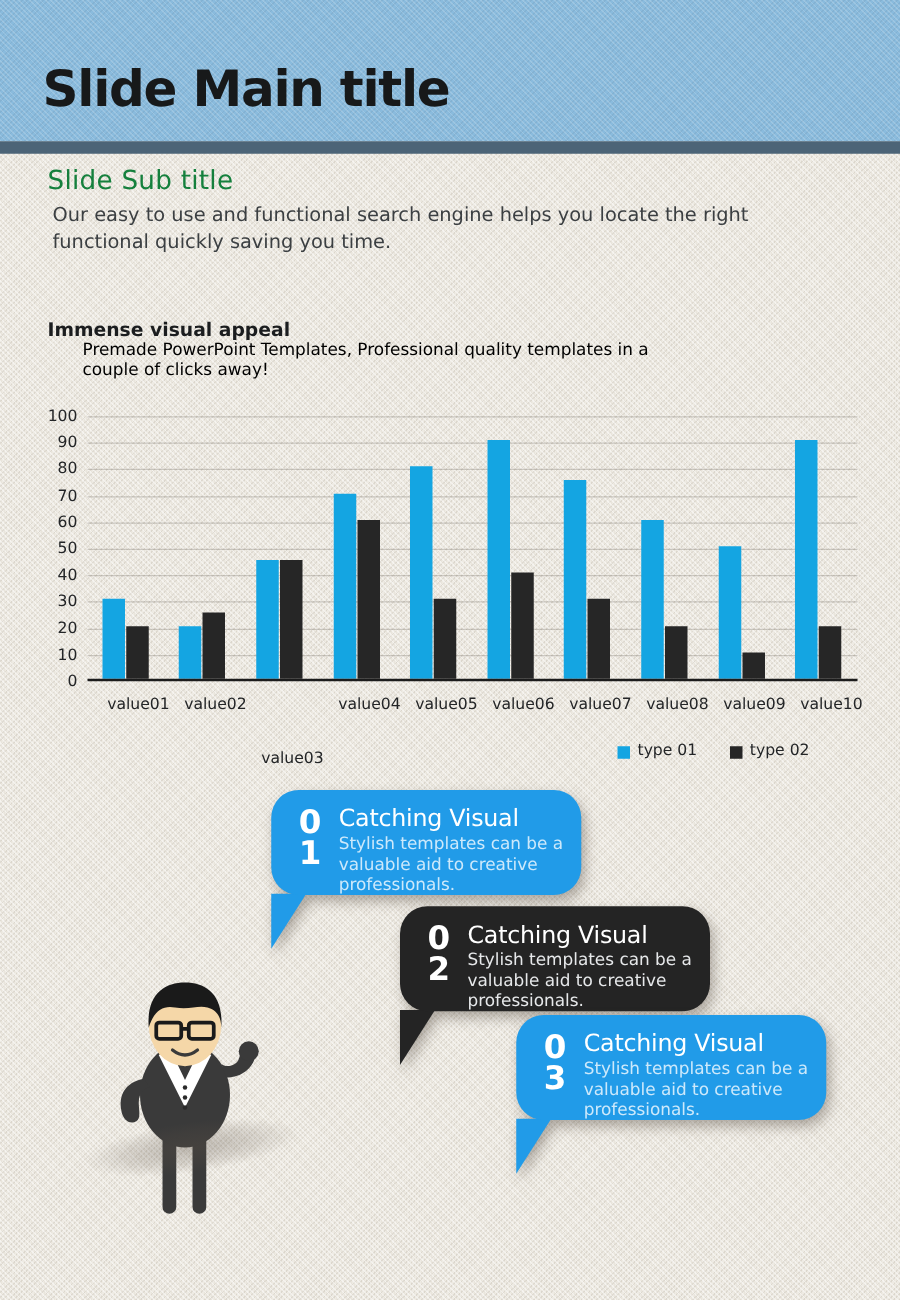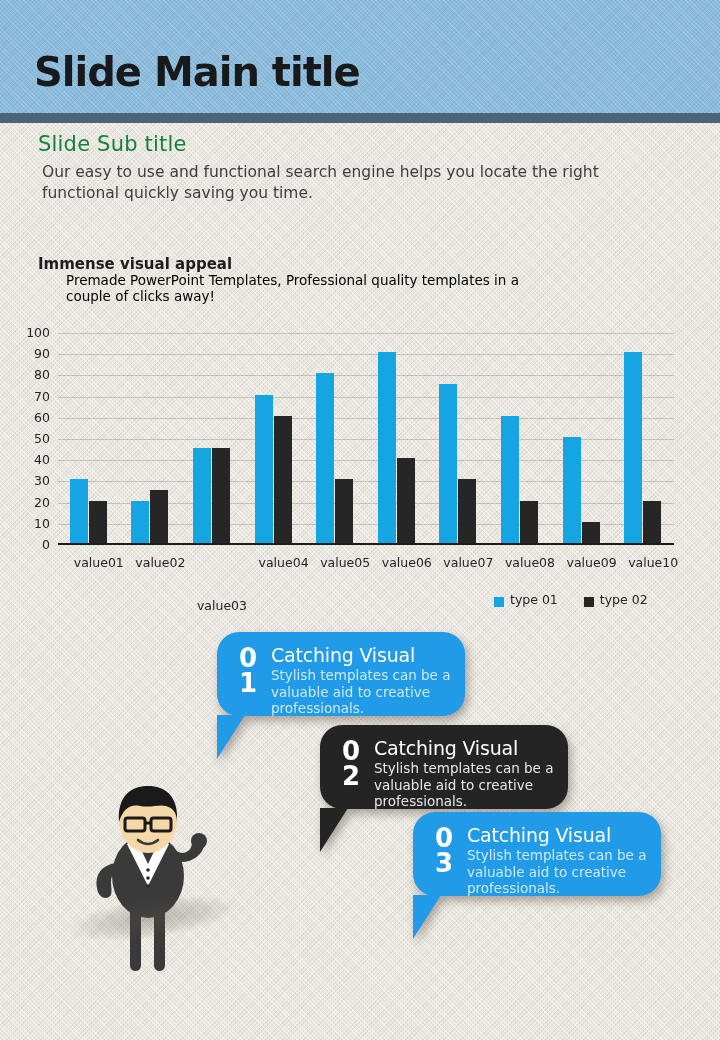--- a/index.html
+++ b/index.html
@@ -77,21 +77,21 @@
     left: 38px; top: 272px;
     width: 470px;
     font-size: 13.5px;
     line-height: 16px;
     color: #000000;
     margin-left: 28px;
   }
 
   #chart {
     position: absolute;
-    left: 18px; top: 326px;
+    left: 30px; top: 326px;
     width: 660px; height: 232px;
   }
   #plot-area {
     position: absolute;
     left: 40px; top: 7px;
     width: 616px; height: 212px;
   }
   .gridline {
     position: absolute;
     left: 0; width: 616px; height: 1px;

